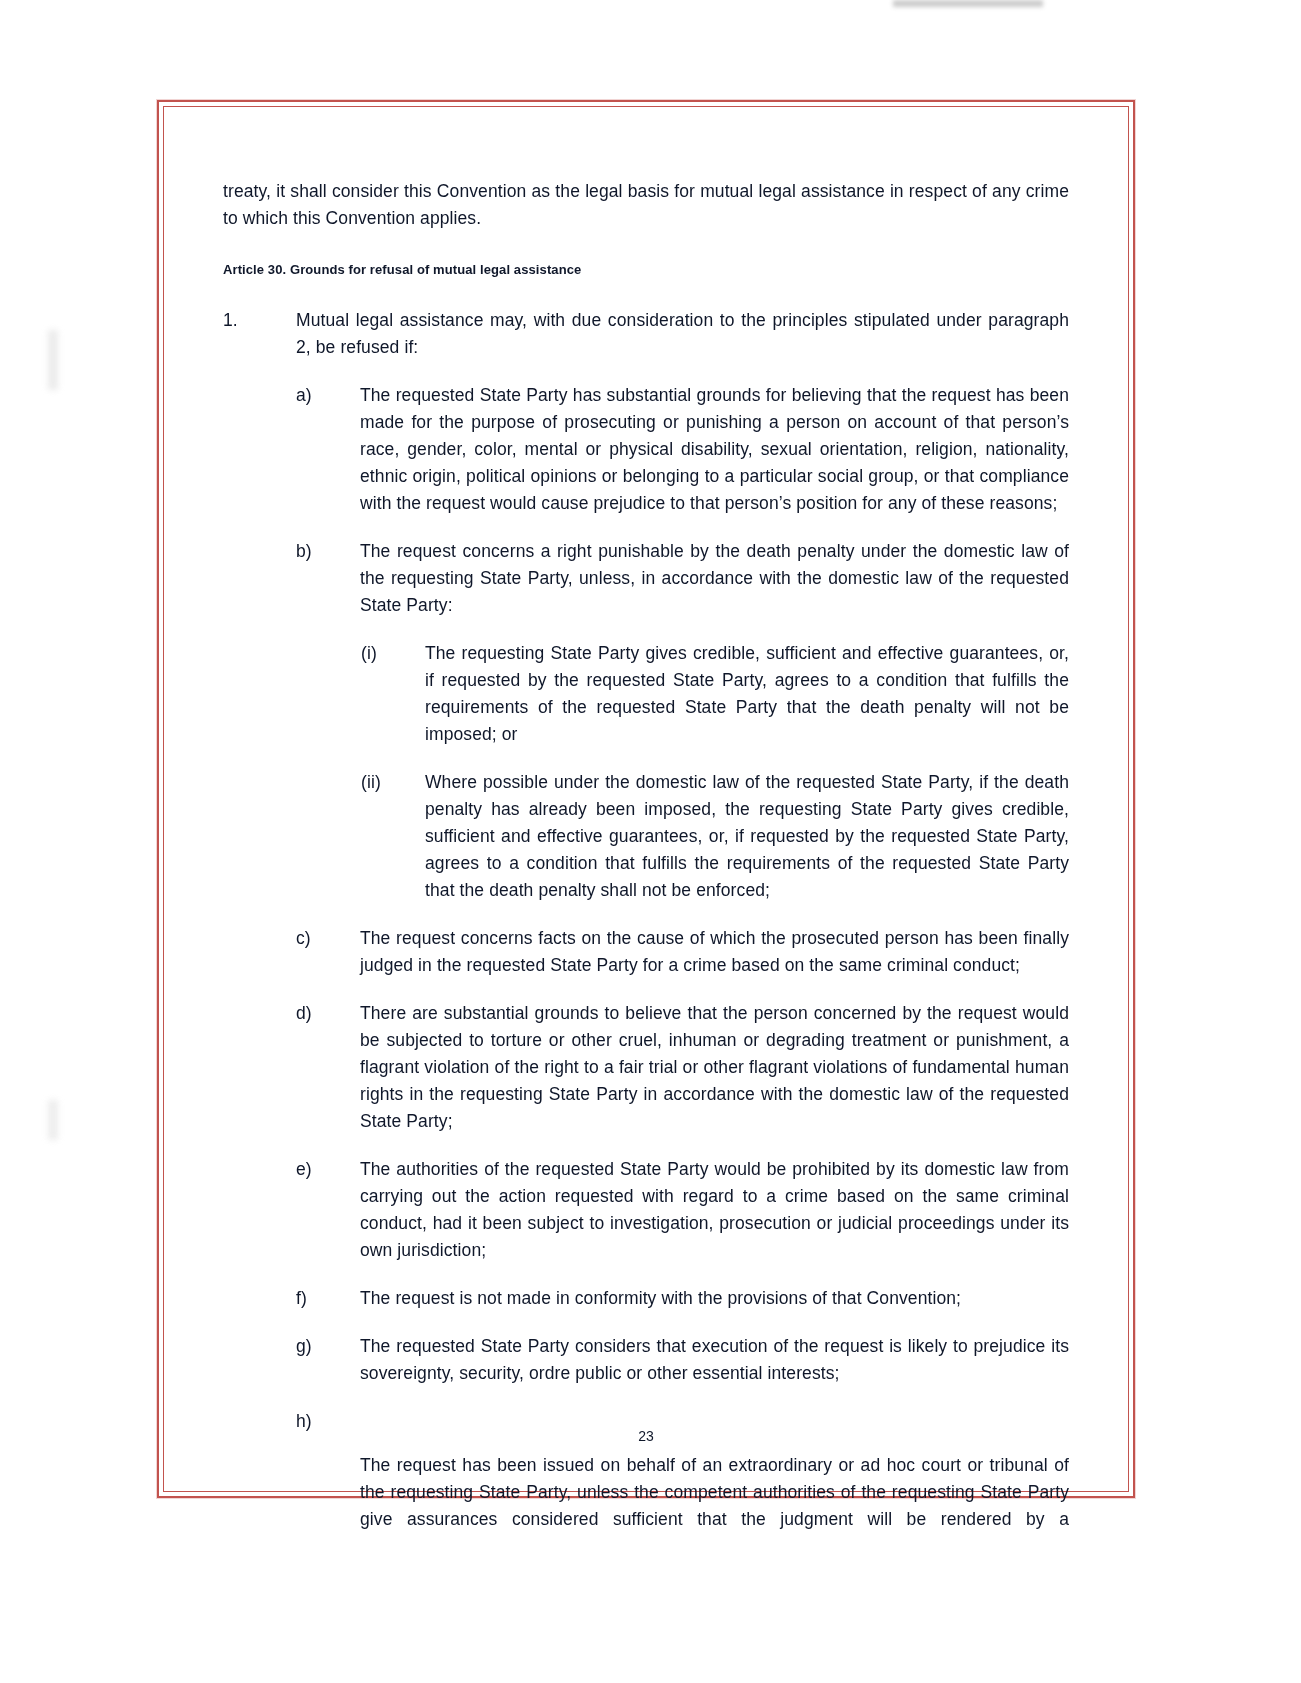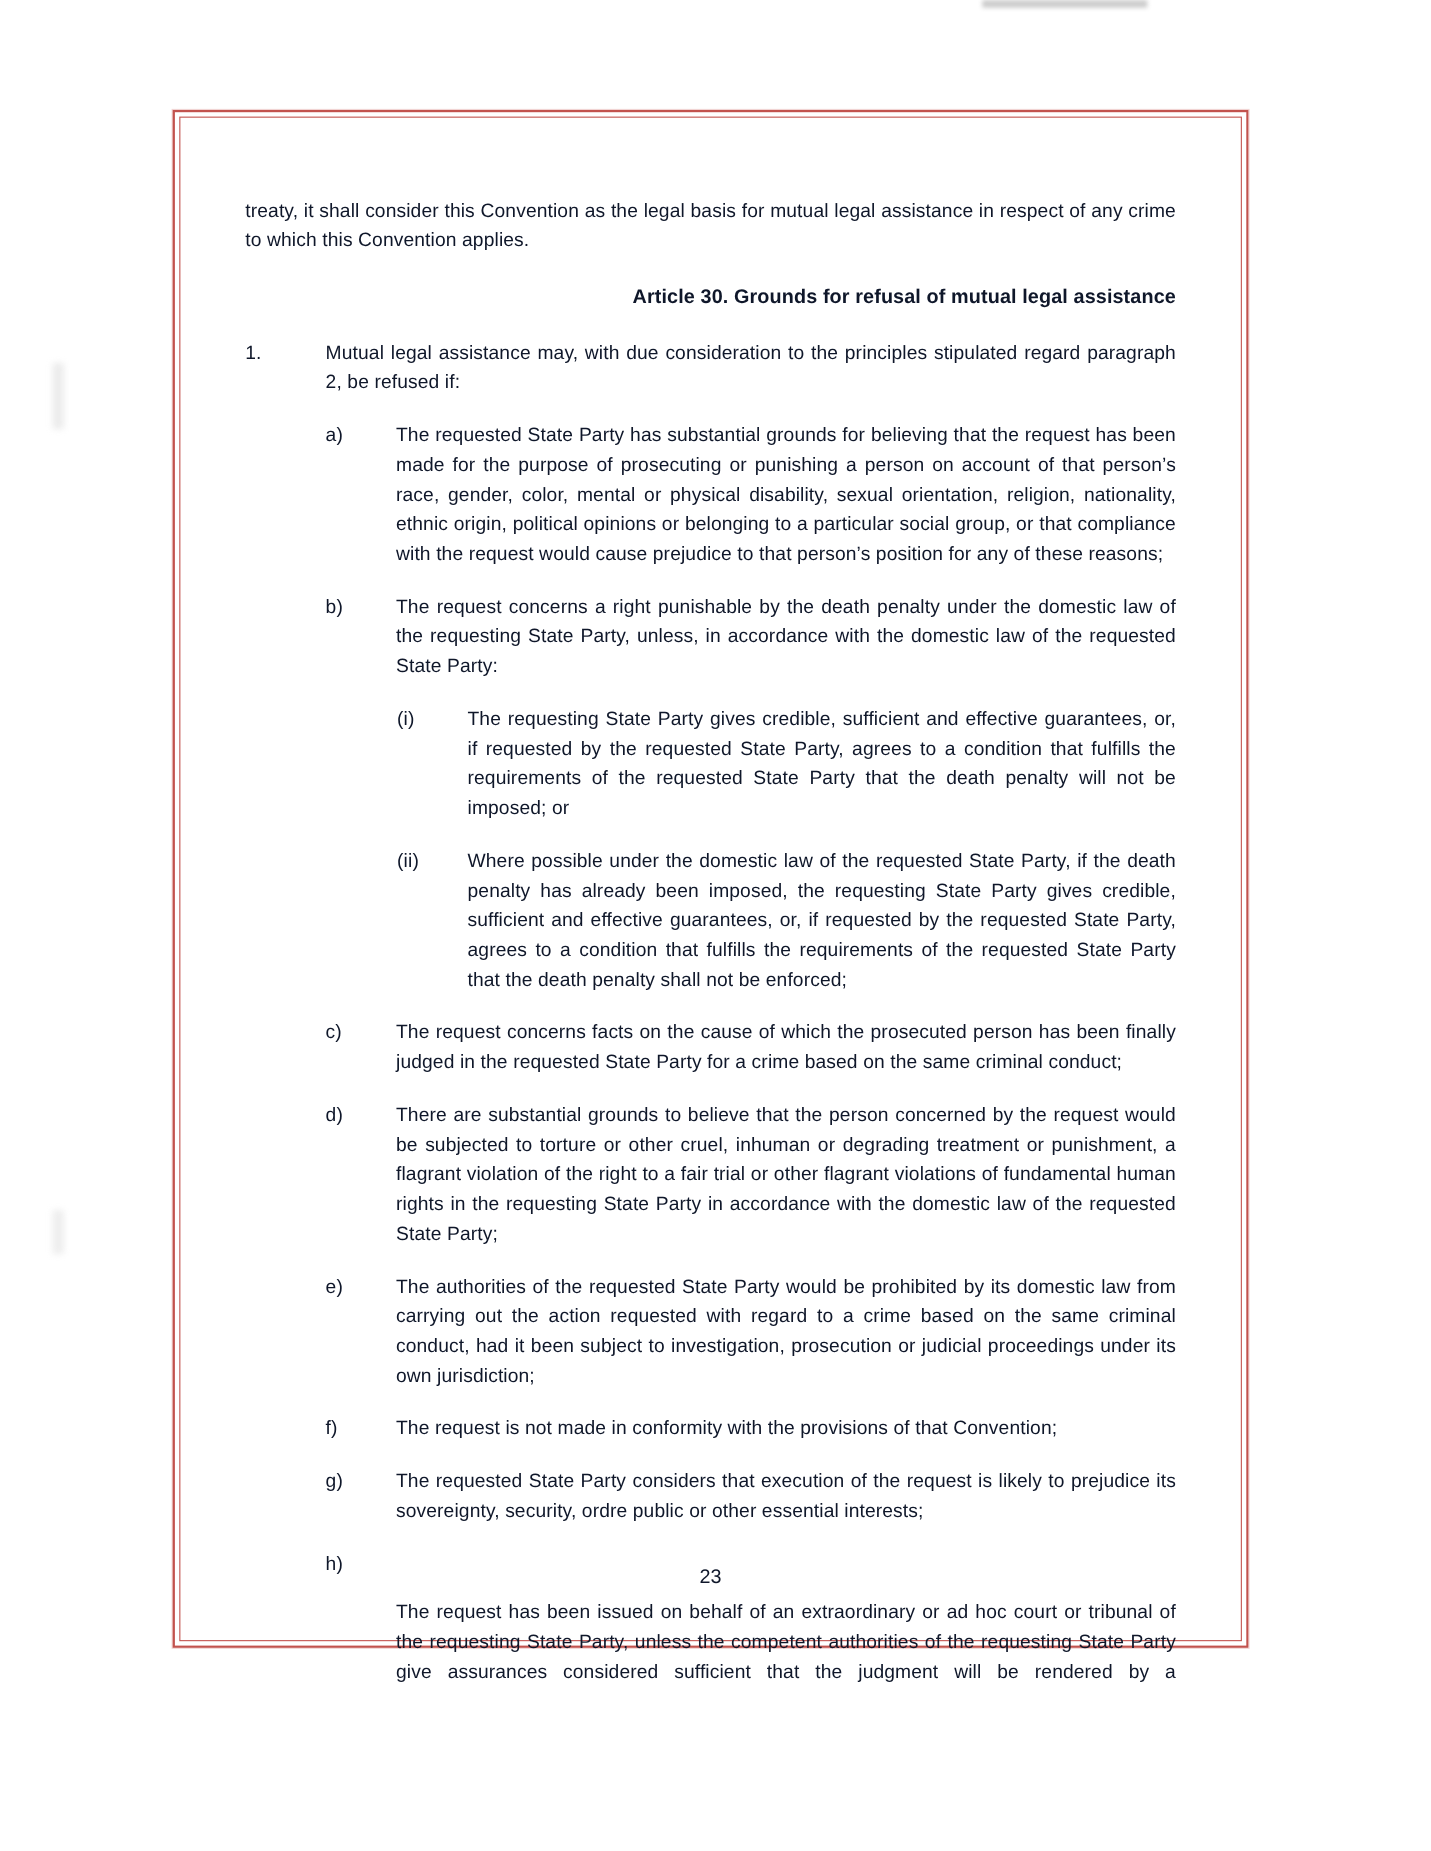--- a/index.html
+++ b/index.html
@@ -69,23 +69,23 @@
     box-sizing: border-box;
     font-size: 17.5px;
     line-height: 27px;
     letter-spacing: 0.1px;
   }
   .para {
     text-align: justify;
     margin: 0 0 24px 0;
   }
   .heading {
-    text-align: right;
+    text-align: left;
     font-weight: bold;
-    font-size: 18px;
+    font-size: 13px;
     margin: 0 0 24px 0;
   }
   .row {
     display: flex;
     margin: 0 0 21px 0;
   }
   .row .lbl {
     flex: 0 0 auto;
   }
   .row .txt {
@@ -103,21 +103,21 @@
   .justify-last .txt {
     text-align-last: justify;
     margin-top: 44px;
   }
   .page-number {
     position: absolute;
     left: 0;
     right: 0;
     bottom: 52px;
     text-align: center;
-    font-size: 18px;
+    font-size: 14px;
   }
 </style>
 </head>
 <body>
 
 <div class="canvas">
 
   <div class="scan-smudge-top"></div>
   <div class="scan-smudge-left1"></div>
   <div class="scan-smudge-left2"></div>
@@ -126,21 +126,21 @@
     <div class="frame-inner"></div>
 
     <div class="content">
 
       <p class="para">treaty, it shall consider this Convention as the legal basis for mutual legal assistance in respect of any crime to which this Convention applies.</p>
 
       <div class="heading">Article 30. Grounds for refusal of mutual legal assistance</div>
 
       <div class="row lvl1">
         <div class="lbl">1.</div>
-        <div class="txt">Mutual legal assistance may, with due consideration to the principles stipulated regard paragraph 2, be refused if:</div>
+        <div class="txt">Mutual legal assistance may, with due consideration to the principles stipulated under paragraph 2, be refused if:</div>
       </div>
 
       <div class="row lvl2">
         <div class="lbl">a)</div>
         <div class="txt">The requested State Party has substantial grounds for believing that the request has been made for the purpose of prosecuting or punishing a person on account of that person’s race, gender, color, mental or physical disability, sexual orientation, religion, nationality, ethnic origin, political opinions or belonging to a particular social group, or that compliance with the request would cause prejudice to that person’s position for any of these reasons;</div>
       </div>
 
       <div class="row lvl2">
         <div class="lbl">b)</div>
         <div class="txt">The request concerns a right punishable by the death penalty under the domestic law of the requesting State Party, unless, in accordance with the domestic law of the requested State Party:</div>

